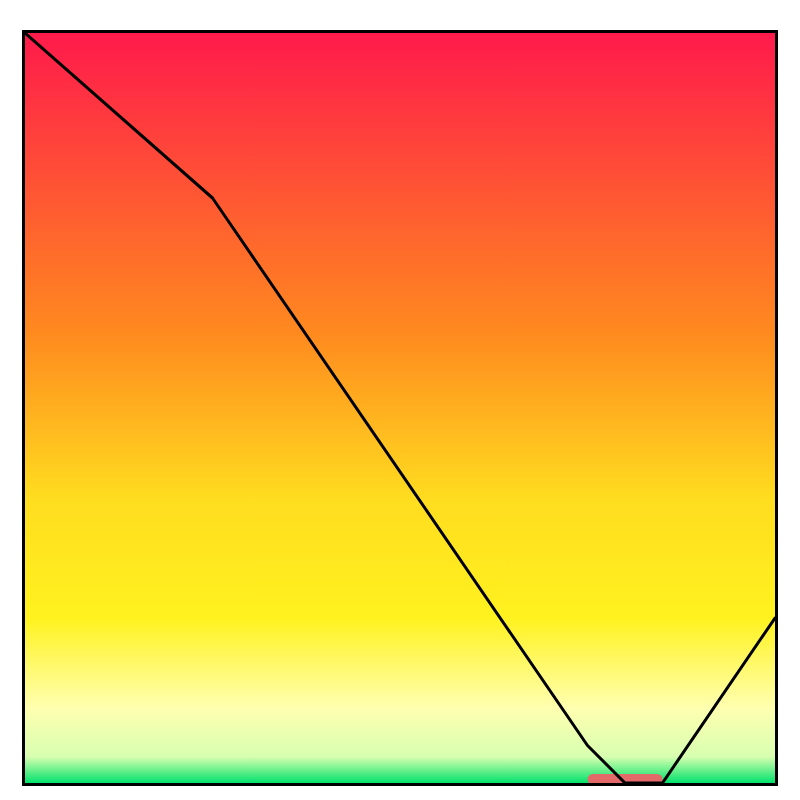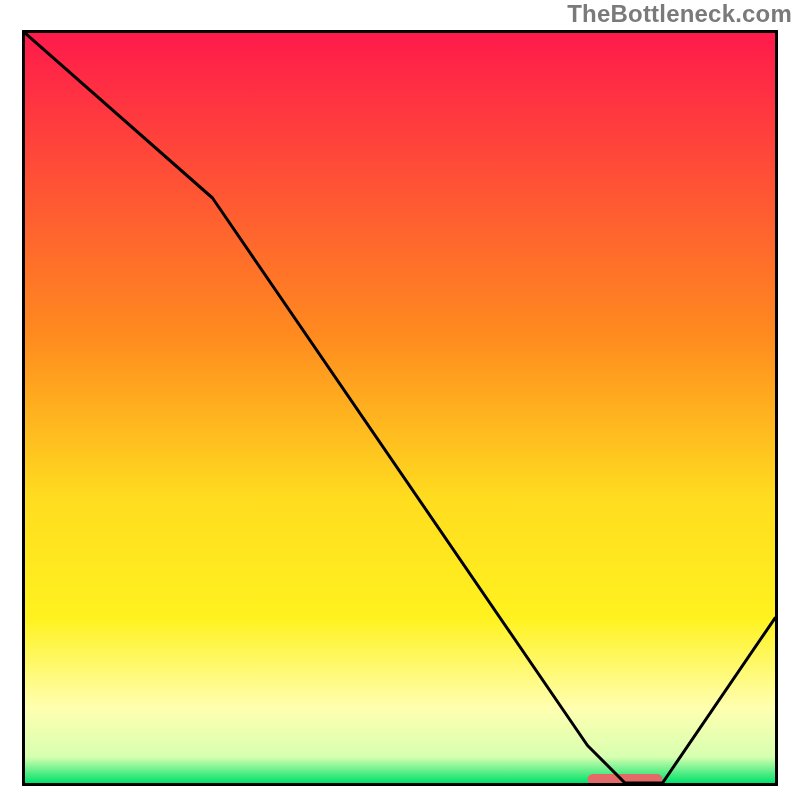--- a/index.html
+++ b/index.html
@@ -38,21 +38,20 @@
   .plot svg {
     display: block;
     width: 100%;
     height: 100%;
   }
 </style>
 </head>
 <body>
 
 <div class="frame">
-  <div class="attrib">TheBottleneck.com</div>
 
   <div class="plot">
     <svg viewBox="0 0 100 100" preserveAspectRatio="none">
       <defs>
         <linearGradient id="bg-grad" x1="0" y1="0" x2="0" y2="1">
         <stop offset="0%" stop-color="#ff1a4b"></stop>
             <stop offset="40%" stop-color="#ff8a1f"></stop>
             <stop offset="62%" stop-color="#ffdc1f"></stop>
             <stop offset="78%" stop-color="#fff21f"></stop>
             <stop offset="90%" stop-color="#ffffb0"></stop>

